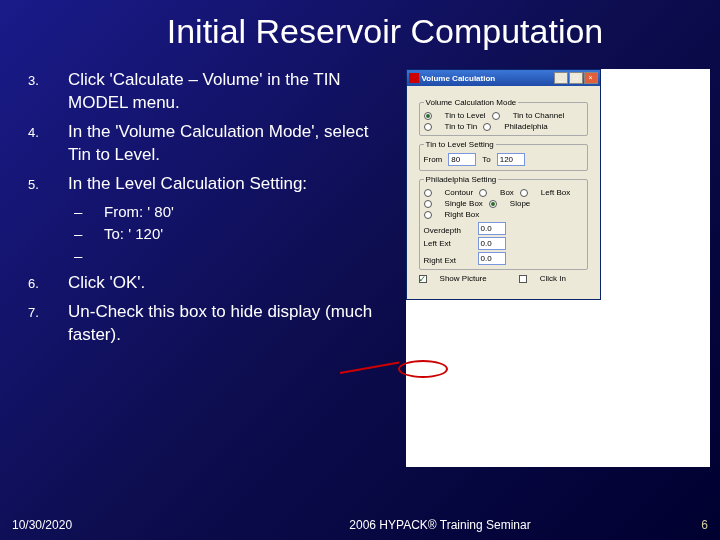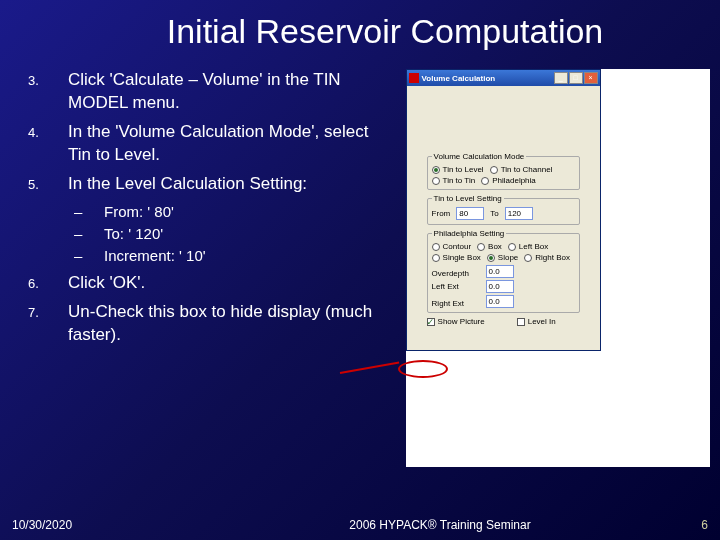--- a/index.html
+++ b/index.html
@@ -87,33 +87,33 @@
     width: 14px; height: 12px;
     background: #ece9d8;
     border: 1px solid #888;
     margin-left: 1px;
     font-size: 7px;
     text-align: center;
     line-height: 9px;
     cursor: pointer;
   }
   .close-btn { background: #e25f3c; color: #fff; }
-  .dlg-body { padding: 20px; margin-top: 46px; }
+  .dlg-body { padding: 12px; }
   fieldset {
     border: 1px solid #aaa;
     padding: 4px 4px 4px 4px;
     margin-bottom: 4px;
     border-radius: 2px;
   }
   legend { font-size: 8px; padding: 0 2px; }
   .row { display: flex; flex-wrap: wrap; gap: 2px 6px; }
   .radio, .check {
     display: flex;
     align-items: center;
-    gap: 3px;
+    gap: 13px;
     font-size: 8px;
   }
   .radio-dot {
     width: 8px; height: 8px;
     border: 1px solid #555;
     border-radius: 50%;
     background: #fff;
     position: relative;
   }
   .radio-dot.sel::after {
@@ -210,21 +210,20 @@
       <div class="sub-item">
           <div class="sub-dash">–</div>
           <div>From: ' 80'</div>
         </div>
       <div class="sub-item">
           <div class="sub-dash">–</div>
           <div>To:  ' 120'</div>
         </div>
       <div class="sub-item">
           <div class="sub-dash">–</div>
-          <div>Increment: ' 10'</div>
         </div>
     </div>
     <div class="main-item">
         <div class="main-num">6.</div>
         <div class="main-text">Click 'OK'.</div>
       </div>
     <div class="main-item">
         <div class="main-num">7.</div>
         <div class="main-text">Un-Check this box to hide display (much faster).</div>
       </div>
@@ -316,21 +315,21 @@
         </fieldset>
 
         <div class="row" style="align-items:center;margin:2px 0 4px 0;">
           <div class="check">
               <span class="check-box sel"></span>
               <span>Show Picture</span>
             </div>
           <div style="width:20px;"></div>
           <div class="check">
               <span class="check-box"></span>
-              <span>Level In</span>
+              <span>Click In</span>
             </div>
         </div>
       </div>
     </div>
 
     <div class="annot" style="top:291px;left:-8px;">
       <div class="annot-line" style="left:-60px;top:10px;"></div>
     </div>
   </div>
 </div>

